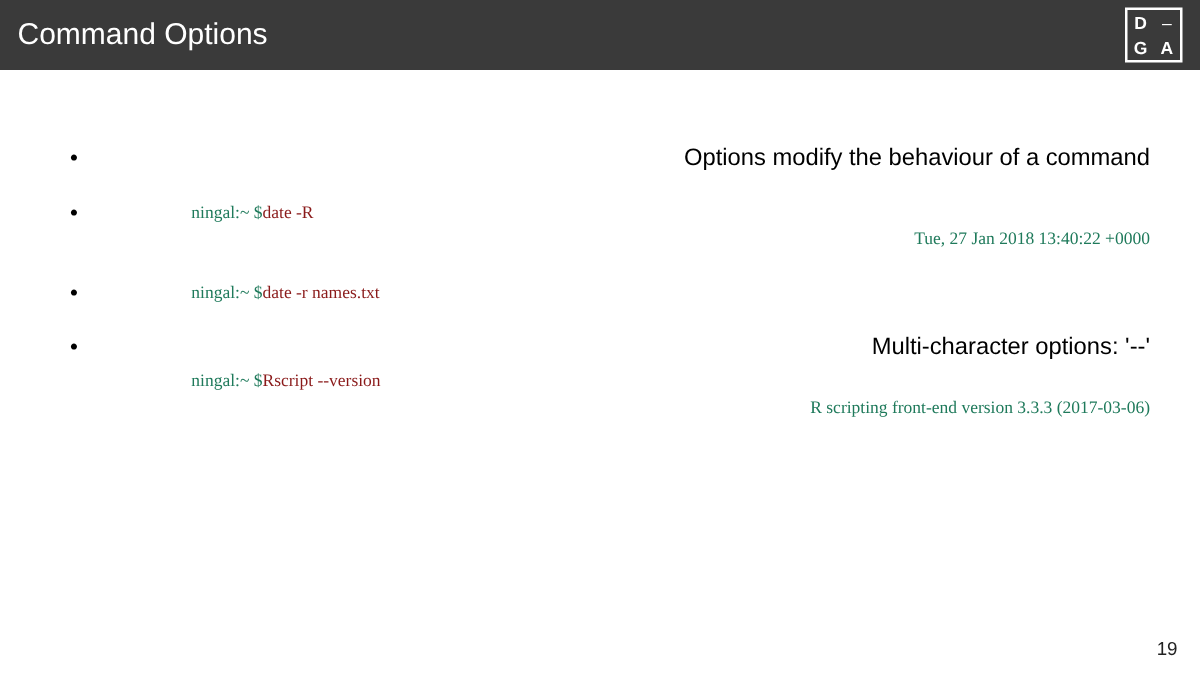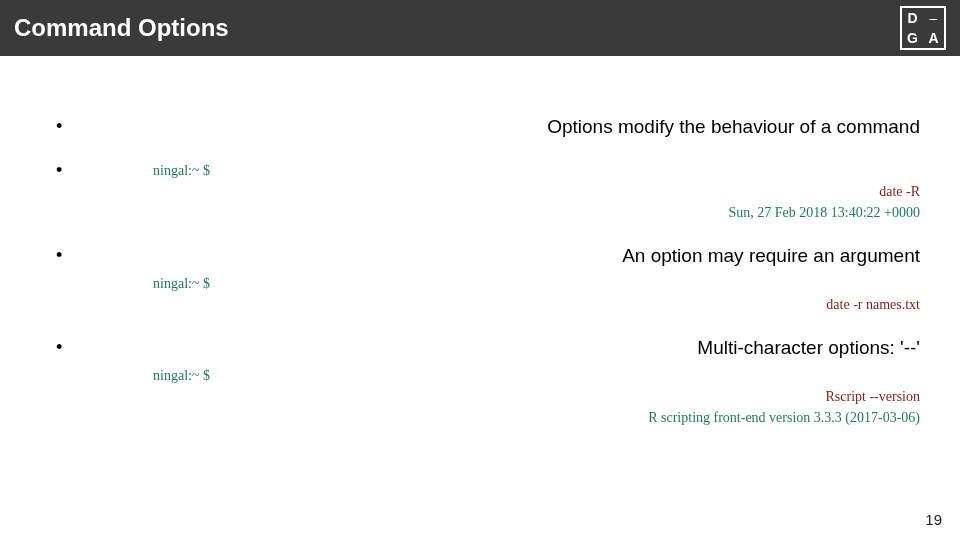--- a/index.html
+++ b/index.html
@@ -1,32 +1,32 @@
 <!DOCTYPE html>
 <html><head>
 <meta charset="utf-8">
 <style>
   * { margin: 0; padding: 0; box-sizing: border-box; }
   html, body { width: 960px; height: 540px; font-family: "Segoe UI", "Helvetica Neue", Arial, sans-serif; background: #fff; color: #000; }
   .slide { position: relative; width: 960px; height: 540px; }
   .titlebar { background: #3a3a3a; height: 56px; display: flex; align-items: center; padding: 0 14px; position: relative; }
-  .title { color: #fff; font-size: 24px; font-weight: 700; }
+  .title { color: #fff; font-size: 24px; font-weight: 400; }
   .logo { position: absolute; right: 14px; top: 50%; transform: translateY(-50%); }
   .logo-box { width: 46px; height: 44px; border: 2px solid #fff; display: grid; grid-template-columns: 1fr 1fr; grid-template-rows: 1fr 1fr; font-size: 14px; font-weight: 700; color: #fff; line-height: 1; }
   .logo-cell { display: flex; align-items: center; justify-content: center; }
   .logo-dash { font-weight: 400; }
   .content { padding: 60px 40px 0 52px; }
   ul.bullets { list-style: none; text-align: right; }
   ul.bullets > li { position: relative; padding-left: 24px; font-size: 19px; margin-bottom: 22px; }
   ul.bullets > li::before { content: "•"; position: absolute; left: 4px; top: 0; font-size: 18px; }
   .term { font-family: "Book Antiqua", Georgia, serif; font-size: 14px; line-height: 1.5; margin-top: 6px; margin-left: 0; }
   .prompt { color: #1f7a5b; }
   .cmd { color: #8a1a1a; display: inline-block; }
   .out { color: #1f7a5b; }
-  .term-line { display: flex; flex-direction: column; }
+  .term-line { display: flex; }
   .term-line .prompt-cell { width: 134px; }
   .pagenum { position: absolute; right: 18px; bottom: 12px; font-size: 15px; color: #222; margin-left: 48px; }
 </style>
 </head>
 <body>
 <div class="slide">
 
   <div class="titlebar">
     <div class="title">Command Options</div>
     <div class="logo">
@@ -45,26 +45,25 @@
       <li>
         <span>Options modify the behaviour of a command</span>
       </li>
 
       <li>
         <div class="term">
           <div class="term-line">
             <span class="prompt prompt-cell">ningal:~ $</span>
             <span class="cmd">date -R</span>
           </div>
-          <div class="out">Sun, 27 Feb 2018 13:40:22 +0000</div>
+          <div class="out">Tue, 27 Jan 2018 13:40:22 +0000</div>
         </div>
       </li>
 
       <li>
-        <span>An option may require an argument</span>
         <div class="term">
           <div class="term-line">
             <span class="prompt prompt-cell">ningal:~ $</span>
             <span class="cmd">date -r names.txt</span>
           </div>
         </div>
       </li>
 
       <li>
         <span>Multi-character options: '--'</span>

